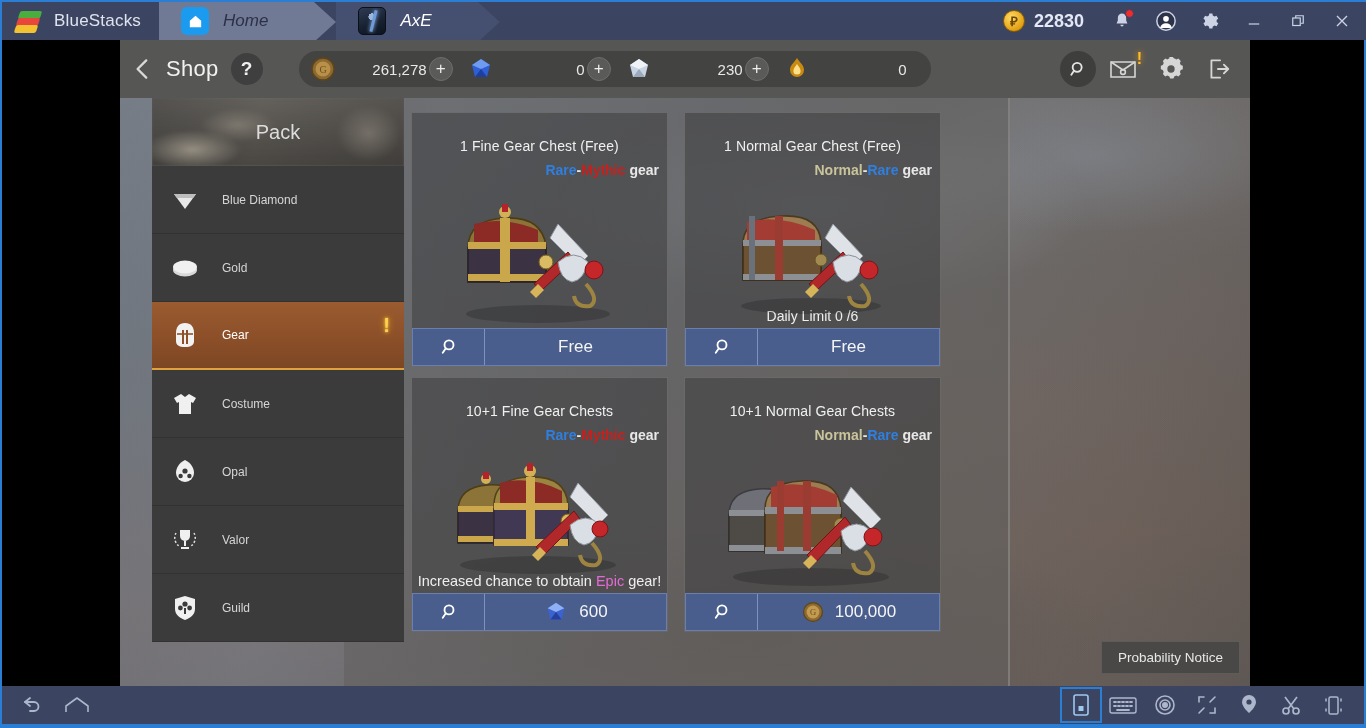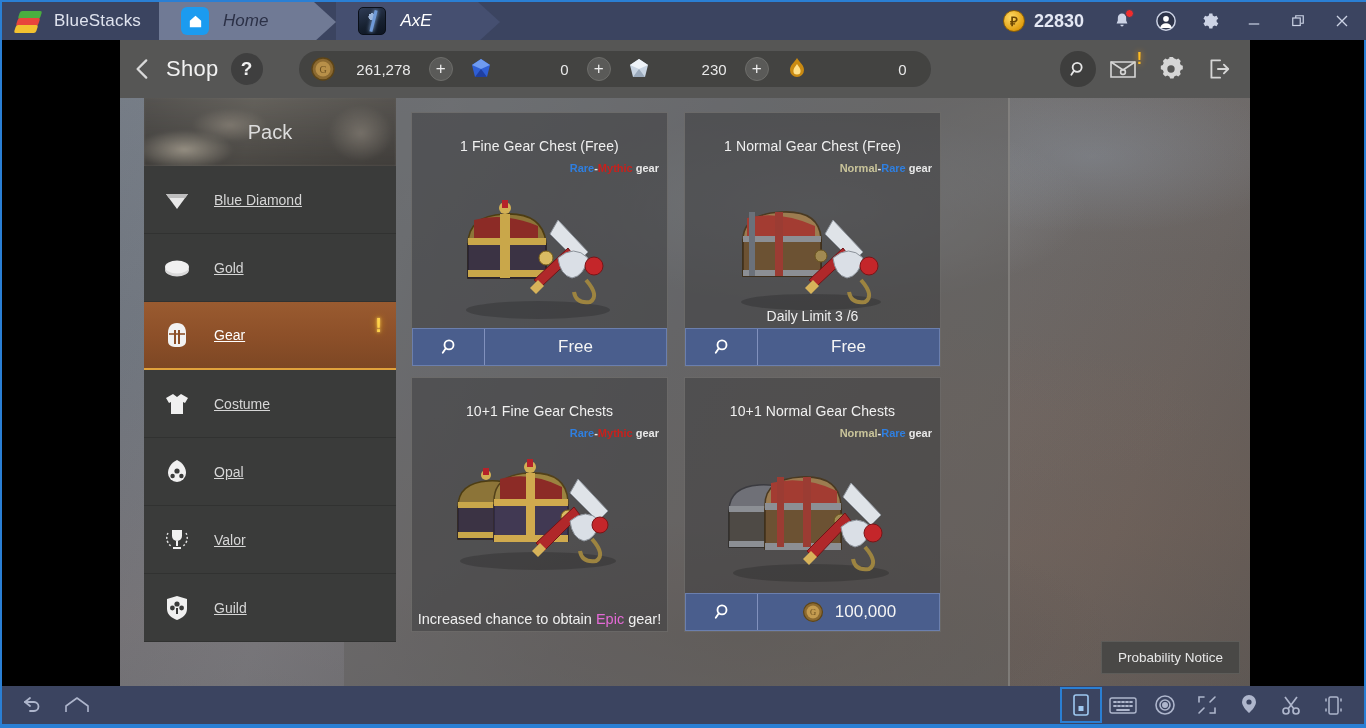--- a/index.html
+++ b/index.html
@@ -170,42 +170,42 @@
     margin-left: 36px;
     height: 36px; border-radius: 18px;
     background: rgba(60,60,58,.72);
     display:flex; align-items:center;
     padding: 0 10px;
   }
   .cur-group { display:flex; align-items:center; }
   .cur-icon { width: 28px; height: 28px; flex:0 0 auto; }
   .cur-val {
     color:#e9e9e9; font-size:15px; min-width: 92px;
-    text-align: right; padding-right: 18px; padding-left: 8px;
+    text-align: right; padding-right: 2px; padding-left: 8px;
   }
   .cur-plus {
     width: 24px; height: 24px; border-radius: 50%;
     background: #5a5a58; border:1px solid #6d6d6a;
     color:#eee; font-size:17px; line-height:22px;
     display:flex; align-items:center; justify-content:center;
     margin-right: 14px;
   }
   .cur-val.flame { min-width: 110px; padding-right: 14px; }
 
   #header-tools { margin-left: auto; display:flex; align-items:center; gap: 6px; padding-right: 10px; }
   #search-circle {
     width: 36px; height: 36px; border-radius:50%;
     background:#3e3e3d;
     display:flex; align-items:center; justify-content:center;
   }
   .hdr-icon { width: 42px; height: 42px; display:flex; align-items:center; justify-content:center; position:relative; }
 
   
   #sidebar {
-    position:absolute; left: 8px; top: 58px;
+    position:absolute; left: 16px; top: 58px;
     width: 268px; height: 588px;
     z-index: 4;
     padding-left: 16px;
   }
   #pack-banner {
     height: 68px; width: 100%;
     position: relative; overflow:hidden;
     display:flex; align-items:center; justify-content:center;
     background: linear-gradient(100deg,#5b5956 0%,#6d6a64 42%,#5c5955 100%);
   }
@@ -222,21 +222,21 @@
 
   .side-item {
     height: 68px; width: 100%;
     display:flex; align-items:center;
     padding-left: 18px; gap: 22px;
     background: #3a3b3a;
     border-bottom: 1px solid #313231;
     position: relative;
   }
   .side-item .si-icon { width: 30px; height: 30px; flex:0 0 auto; display:flex; align-items:center; justify-content:center;}
-  .side-item .si-label { color:#d6d6d6; font-size:14px;text-decoration:underline; }
+  .side-item .si-label { color:#d6d6d6; font-size:12px; }
   .side-item.active {
     background: linear-gradient(180deg,#9a5b30 0%,#8d5029 50%,#7d4724 100%);
     border-bottom: 2px solid #e0a23c;
   }
   .side-item.active .si-label { color:#ffffff; }
   .si-badge {
     position:absolute; right: 14px; top: 12px;
     color:#ffd24a; font-size: 20px; font-weight: bold;
     text-shadow: 0 0 7px #ffb300, 0 0 3px #ffdf7a;
   }
@@ -261,21 +261,21 @@
     background: rgba(60,60,62,.52);
     border: 1px solid rgba(140,138,134,.45);
     display:flex; flex-direction: column;
     overflow: hidden;
   }
   .card-title {
     text-align:center; color:#f0f0f0; font-size:14px;
     padding-top: 25px; letter-spacing: .1px;
   }
   .card-sub {
-    text-align:right; color:#e8e8e8; font-size:11px; font-weight:bold;
+    text-align:right; color:#e8e8e8; font-size:14px; font-weight:bold;
     padding: 8px 8px 0 0;
   }
   .g-rare    { color:#2f7fe0; }
   .g-mythic  { color:#c8201c; }
   .g-normal  { color:#c9c49a; }
   .g-epic    { color:#e46ad6; }
   .g-dash    { color:#e8e8e8; }
 
   .card-art { flex:1 1 auto; position:relative; }
 
@@ -649,21 +649,21 @@
               <rect x="38" y="28" width="6" height="64" fill="#6b717a"></rect>
               <circle cx="110" cy="72" r="6" fill="#a08a52" stroke="#6a551f"></circle>
               <path d="M122 36 L152 68 L142 78 L114 50 Z" fill="#dfe3e8" stroke="#8e949c"></path>
               <path d="M98 96 L132 64 L138 72 L106 102 Z" fill="#b0282a" stroke="#6f1417"></path>
               <path d="M94 104 L102 96 L108 102 L100 110 Z" fill="#d7b35a"></path>
               <path d="M122 74 q16 -14 30 0 q-4 18 -16 20 q-12 -3 -14 -20 z" fill="#dadfe6" stroke="#8b9199"></path>
               <circle cx="158" cy="82" r="9" fill="#c4262a" stroke="#7c1417"></circle>
               <path d="M150 96 q14 16 4 22 q-14 2 -16 -10" fill="none" stroke="#9d8440" stroke-width="4"></path>
             </svg>
           </div>
-          <div class="card-note">Daily Limit 3 /6</div>
+          <div class="card-note">Daily Limit 0 /6</div>
           <div class="card-action">
             <span class="action-magnify">
               <svg width="20" height="20" viewBox="0 0 24 24" fill="none" stroke="#ffffff" stroke-width="2.2" stroke-linecap="round">
                   <circle cx="12" cy="9.5" r="5.4"></circle>
                   <path d="M8.2 13.6 L4.5 19"></path>
                 </svg>
             </span>
             <span class="action-price">
               <span>Free</span>
             </span>
@@ -697,20 +697,38 @@
               <path d="M102 98 L140 62 L146 70 L110 106 Z" fill="#b0282a" stroke="#6f1417"></path>
               <path d="M98 106 L106 98 L112 104 L104 112 Z" fill="#d7b35a"></path>
               <path d="M136 76 q16 -14 30 0 q-4 18 -16 20 q-12 -3 -14 -20 z" fill="#dadfe6" stroke="#8b9199"></path>
               <circle cx="166" cy="80" r="8" fill="#c4262a" stroke="#7c1417"></circle>
               <path d="M158 94 q14 16 4 22 q-14 2 -16 -10" fill="none" stroke="#9d8440" stroke-width="4"></path>
             </svg>
           </div>
           <div class="card-note left">
             <span>Increased chance to obtain </span><span class="g-epic">Epic</span><span> gear!</span>
           </div>
+          <div class="card-action">
+            <span class="action-magnify">
+              <svg width="20" height="20" viewBox="0 0 24 24" fill="none" stroke="#ffffff" stroke-width="2.2" stroke-linecap="round">
+                  <circle cx="12" cy="9.5" r="5.4"></circle>
+                  <path d="M8.2 13.6 L4.5 19"></path>
+                </svg>
+            </span>
+            <span class="action-price">
+              <span>
+                <svg width="26" height="26" viewBox="0 0 28 28">
+                  <polygon points="14,4 23,10 20,22 8,22 5,10" fill="#3a63cf"></polygon>
+                  <polygon points="14,4 23,10 14,14 5,10" fill="#8fb0f5"></polygon>
+                  <polygon points="14,14 20,22 8,22" fill="#26409c"></polygon>
+                </svg>
+              </span>
+              <span>600</span>
+            </span>
+          </div>
         </div>
 
         <div class="card">
           <div class="card-title">10+1 Normal Gear Chests</div>
           <div class="card-sub">
             <span class="g-normal">Normal</span><span class="g-dash">-</span><span class="g-rare">Rare</span><span> gear</span>
           </div>
           <div class="card-art">
             <svg width="210" height="140" viewBox="0 0 210 140" style="position:absolute;left:22px;top:12px">
               <ellipse cx="104" cy="122" rx="78" ry="9" fill="rgba(0,0,0,.18)"></ellipse>

